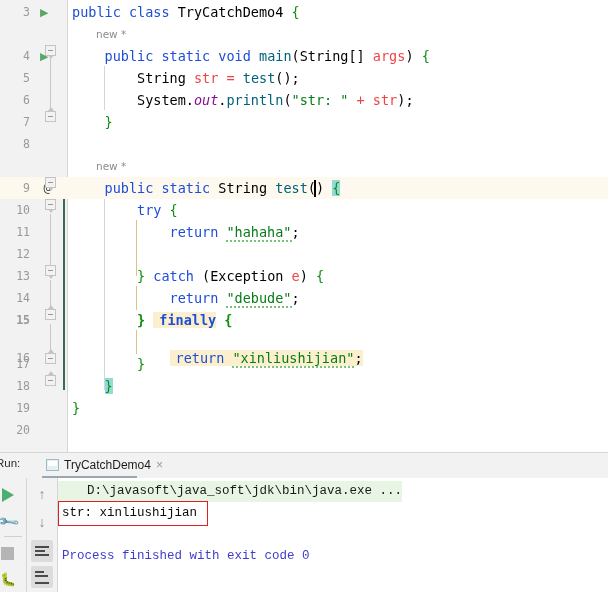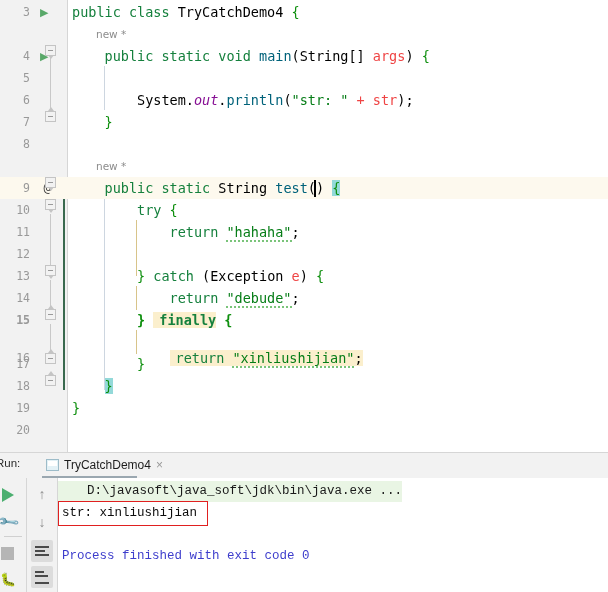--- a/index.html
+++ b/index.html
@@ -156,21 +156,21 @@
 
   
   .iguide {
     position: absolute;
     width: 1px;
     background: #cdd6e0;
   }
   .iguide.amber { background: #d8c48a; }
 
   
-  .kw   { color: #15803d; }
+  .kw   { color: #1d4ed8; }
   .str  { color: #067d17; }
   .cls  { color: #000000; }
   .meth { color: #00627a; }
   .fld  { color: #871094; font-style: italic; }
   .br   { color: #000000; }
   .brc  { color: #0e8f0e; }
   .plain{ color: #ef4444; }
 
   .hint {
     font-family: "DejaVu Sans", sans-serif;
@@ -412,21 +412,21 @@
     <div class="iguide" style="left:104px;top:66px;height:44px;"></div>
     <div class="iguide" style="left:104px;top:198px;height:192px;"></div>
     <div class="iguide amber" style="left:136px;top:220px;height:56px;"></div>
     <div class="iguide amber" style="left:136px;top:286px;height:24px;"></div>
     <div class="iguide amber" style="left:136px;top:330px;height:24px;"></div>
 
     <div id="lines-host">
         <div class="line" style="top: 1px;"><div class="lineno">3</div><div class="marker-run">▶</div><div class="code"><span class="kw">public</span> <span class="kw">class</span> <span class="cls">TryCatchDemo4</span> <span class="brc">{</span></div></div>
         <div class="line" style="top: 23px;"><div class="code hint" style="left: 96px;">new *</div></div>
         <div class="line" style="top: 45px;"><div class="lineno">4</div><div class="marker-run">▶</div><div class="code">    <span class="kw">public</span> <span class="kw">static</span> <span class="kw">void</span> <span class="meth">main</span><span class="br">(</span><span class="cls">String</span><span class="br">[]</span> <span class="plain">args</span><span class="br">)</span> <span class="brc">{</span></div></div>
-        <div class="line" style="top: 67px;"><div class="lineno">5</div></div>
+        <div class="line" style="top: 67px;"><div class="lineno">5</div><div class="code">        <span class="cls">String</span> <span class="plain">str</span> <span class="plain">=</span> <span class="meth">test</span><span class="br">();</span></div></div>
         <div class="line" style="top: 89px;"><div class="lineno">6</div><div class="code">        <span class="cls">System</span>.<span class="fld">out</span>.<span class="meth">println</span><span class="br">(</span><span class="str">"str: "</span> <span class="plain">+</span> <span class="plain">str</span><span class="br">);</span></div></div>
         <div class="line" style="top: 111px;"><div class="lineno">7</div><div class="code">    <span class="brc">}</span></div></div>
         <div class="line" style="top: 133px;"><div class="lineno">8</div><div class="code"></div></div>
         <div class="line" style="top: 155px;"><div class="code hint" style="left: 96px;">new *</div></div>
         <div class="line caret-row" style="top: 177px;"><div class="lineno">9</div><div class="marker-at">@</div><div class="code">    <span class="kw">public</span> <span class="kw">static</span> <span class="cls">String</span> <span class="meth">test</span><span class="br">()</span> <span class="hl-brace brc">{</span></div></div>
         <div class="line" style="top: 199px;"><div class="lineno">10</div><div class="code">        <span class="kw">try</span> <span class="brc">{</span></div></div>
         <div class="line" style="top: 221px;"><div class="lineno">11</div><div class="code">            <span class="kw">return</span> <span class="str squig">"hahaha"</span><span class="br">;</span></div></div>
         <div class="line" style="top: 243px;"><div class="lineno">12</div><div class="code"></div></div>
         <div class="line" style="top: 265px;"><div class="lineno">13</div><div class="code">        <span class="brc">}</span> <span class="kw">catch</span> <span class="br">(</span><span class="cls">Exception</span> <span class="plain">e</span><span class="br">)</span> <span class="brc">{</span></div></div>
         <div class="line" style="top: 287px;"><div class="lineno">14</div><div class="code">            <span class="kw">return</span> <span class="str squig">"debude"</span><span class="br">;</span></div></div>

